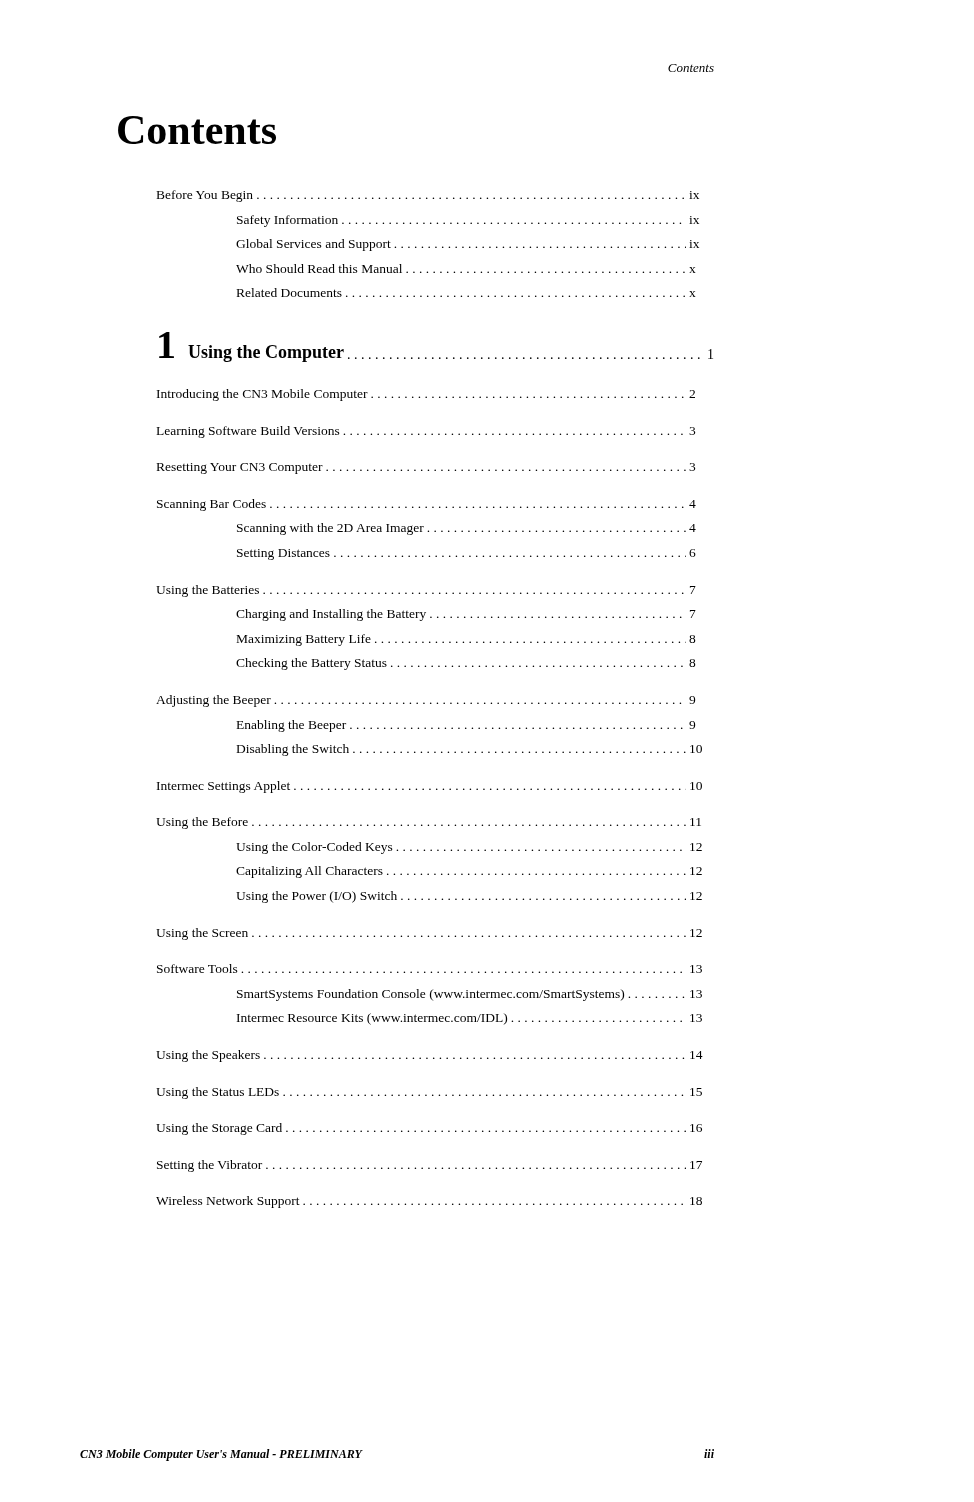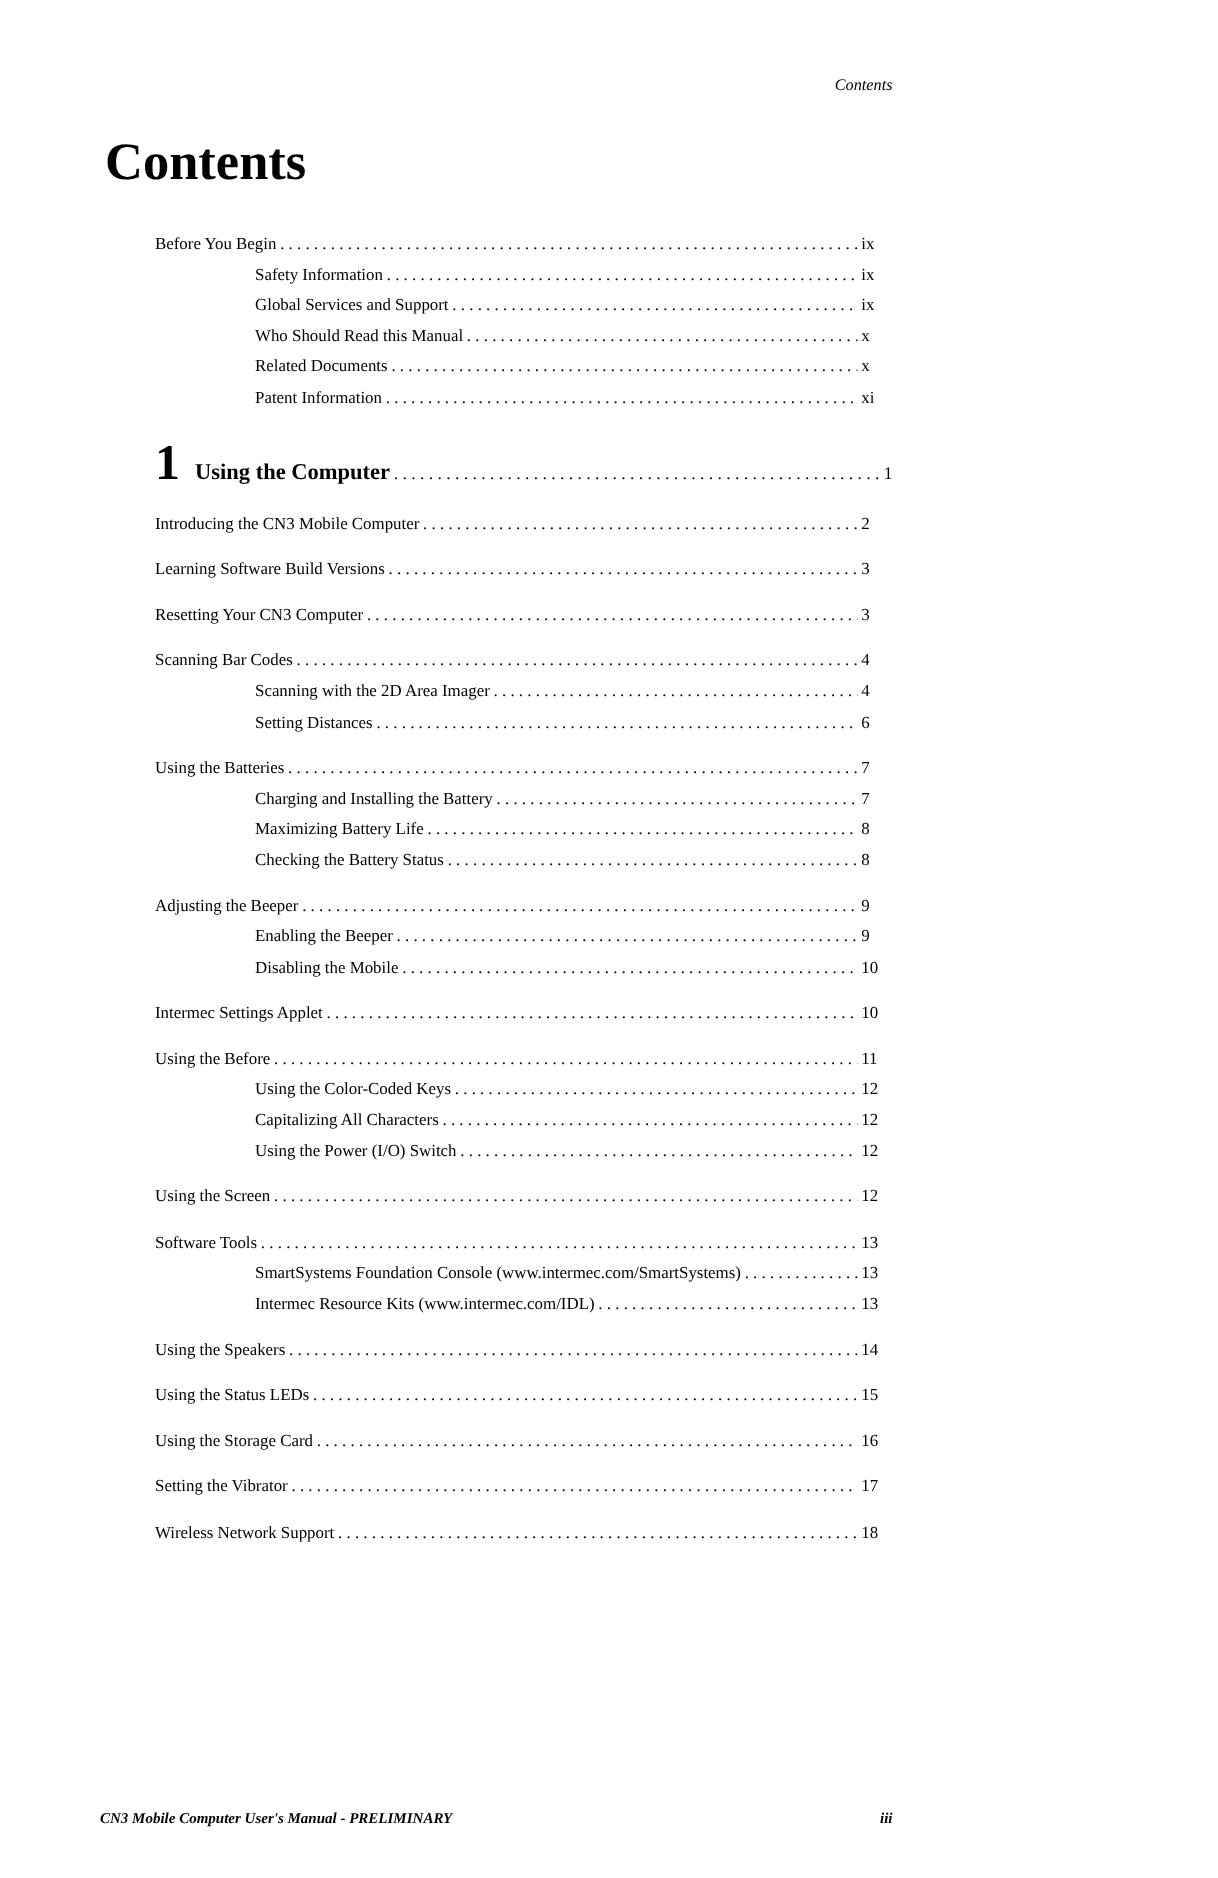--- a/index.html
+++ b/index.html
@@ -14,21 +14,21 @@
       background: #ffffff;
       font-family: "Times New Roman", Times, serif;
       font-size: 14px;
       color: #000000;
       position: relative;
     }
 
     .page {
       width: 794px;
       min-height: 1502px;
-      padding: 60px 80px 80px 84px;
+      padding: 60px 80px 80px 116px;
       position: relative;
     }
 
     .header-right {
       text-align: right;
       font-size: 13px;
       font-style: italic;
       margin-bottom: 30px;
       color: #000;
     }
@@ -190,25 +190,20 @@
       <div class="toc-entry level2">
         <span class="toc-label">Who Should Read this Manual</span>
         <span class="toc-dots"></span>
         <span class="toc-page">x</span>
       </div>
       <div class="toc-entry level2">
         <span class="toc-label">Related Documents</span>
         <span class="toc-dots"></span>
         <span class="toc-page">x</span>
       </div>
-      <div class="toc-entry level2">
-        <span class="toc-label">Patent Information</span>
-        <span class="toc-dots"></span>
-        <span class="toc-page">xi</span>
-      </div>
     </div>
 
     <div class="chapter-heading">
       <span class="chapter-number">1</span>
       <span class="chapter-title-text">Using the Computer</span>
       <span class="chapter-dots"></span>
       <span class="chapter-page">1</span>
     </div>
 
     <div class="main-section">
@@ -281,21 +276,21 @@
         <span class="toc-label">Adjusting the Beeper</span>
         <span class="toc-dots"></span>
         <span class="toc-page">9</span>
       </div>
       <div class="toc-entry level2">
         <span class="toc-label">Enabling the Beeper</span>
         <span class="toc-dots"></span>
         <span class="toc-page">9</span>
       </div>
       <div class="toc-entry level2">
-        <span class="toc-label">Disabling the Mobile</span>
+        <span class="toc-label">Disabling the Switch</span>
         <span class="toc-dots"></span>
         <span class="toc-page">10</span>
       </div>
     </div>
 
     <div class="main-section">
       <div class="toc-entry level1">
         <span class="toc-label">Intermec Settings Applet</span>
         <span class="toc-dots"></span>
         <span class="toc-page">10</span>

